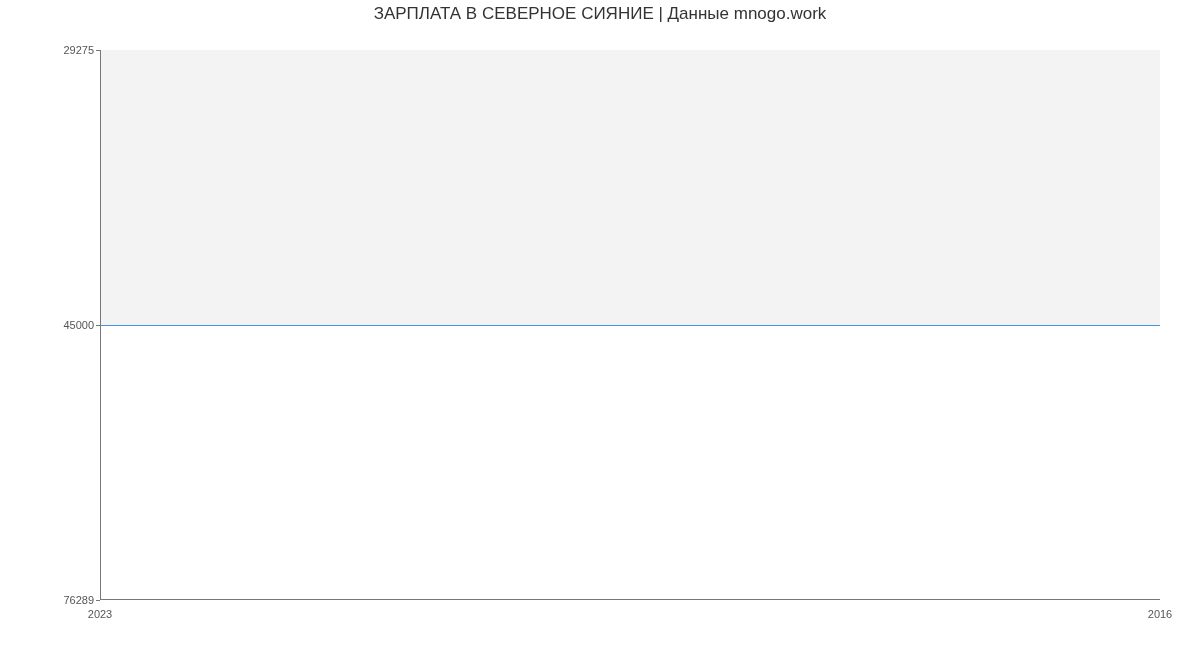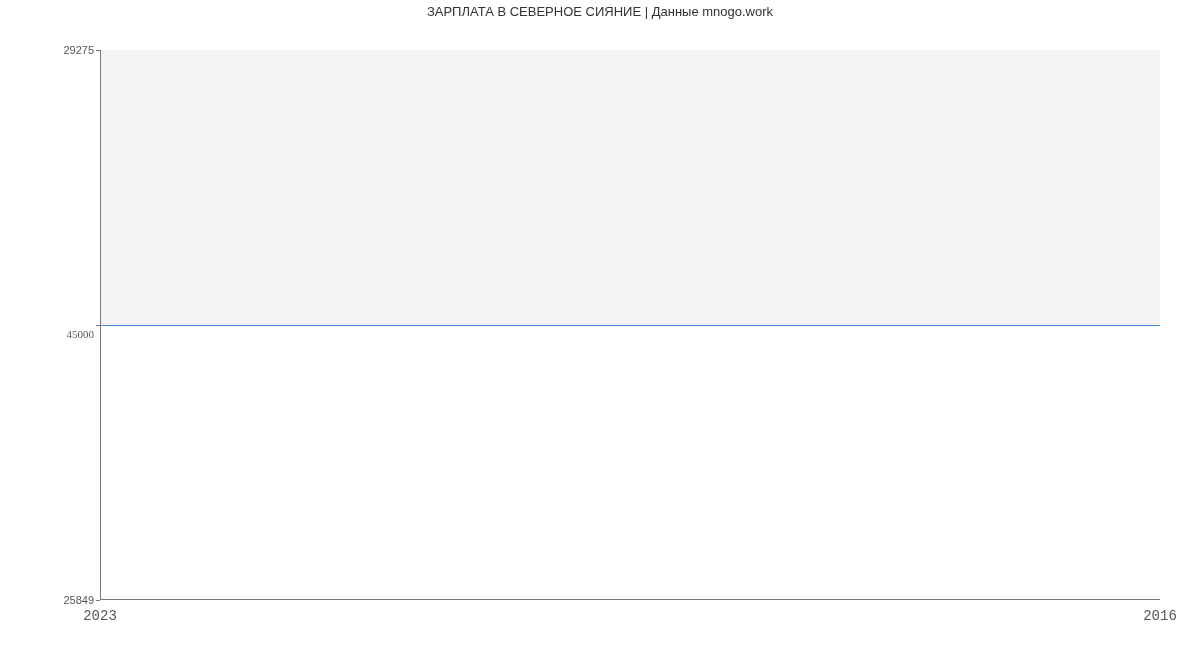--- a/index.html
+++ b/index.html
@@ -10,21 +10,21 @@
       font-family: Arial, Helvetica, sans-serif;
       position: relative;
       overflow: hidden;
     }
     .title {
       position: absolute;
       top: 4px;
       left: 0;
       right: 0;
       text-align: center;
-      font-size: 13px;
+      font-size: 17px;
       color: #333;
     }
     .plot-area {
       position: absolute;
       left: 100px;
       top: 50px;
       width: 1060px;
       height: 550px;
       border-left: 1px solid #777;
       border-bottom: 1px solid #777;
@@ -54,40 +54,39 @@
     .y-tick-mark {
       position: absolute;
       left: 96px;
       width: 4px;
       height: 1px;
       background: #777;
     }
     .x-tick {
       position: absolute;
       top: 608px;
-      font-size: 14px;
+      font-size: 11px;
       color: #555;
       transform: translateX(-50%);
       white-space: nowrap;
-      font-family: Liberation Mono, monospace;
     }
   </style>
 </head>
 <body>
 
 <div class="title">ЗАРПЛАТА В СЕВЕРНОЕ СИЯНИЕ | Данные mnogo.work</div>
 
 <div class="plot-area">
   <div class="shaded" style="height:50%;"></div>
   <div class="line" style="top:50%;"></div>
 </div>
 
 <div class="y-tick" style="top:50px;">29275</div>
 <div class="y-tick-mark" style="top:50px;"></div>
 
-<div class="y-tick" style="top:334px;font-family:Liberation Serif, serif;">45000</div>
+<div class="y-tick" style="top:325px;">45000</div>
 <div class="y-tick-mark" style="top:325px;"></div>
 
-<div class="y-tick" style="top:600px;">25849</div>
+<div class="y-tick" style="top:600px;">76289</div>
 <div class="y-tick-mark" style="top:600px;"></div>
 
 <div class="x-tick" style="left:100px;">2023</div>
 <div class="x-tick" style="left:1160px;">2016</div>
 
 </body></html>

